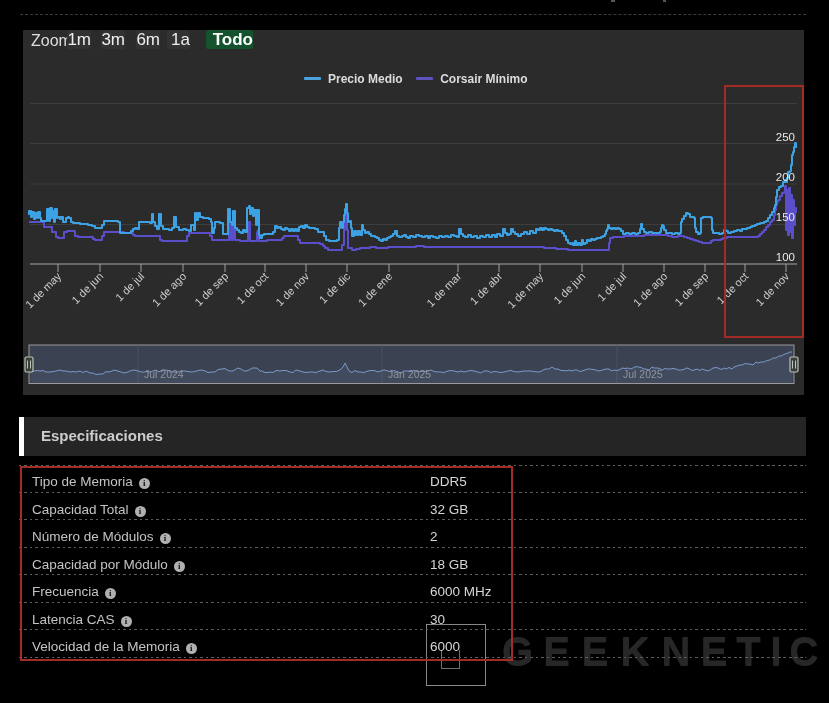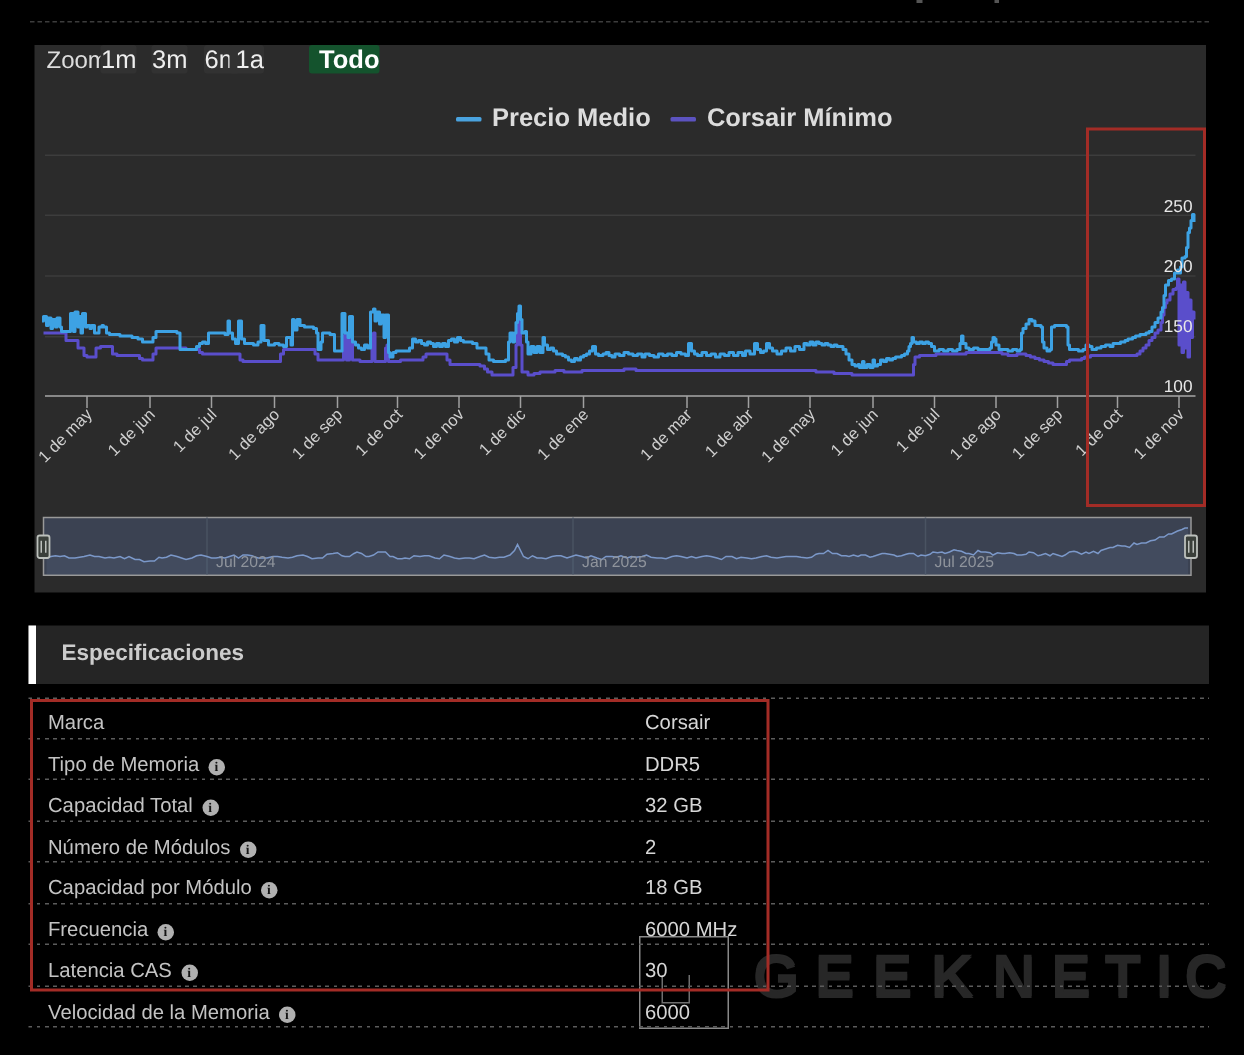--- a/index.html
+++ b/index.html
@@ -1,21 +1,21 @@
 <!DOCTYPE html>
 <html><head><meta charset="utf-8">
 <style>
 html,body{margin:0;padding:0;background:#000;}
 body{width:829px;height:703px;position:relative;overflow:hidden;
  font-family:"Liberation Sans",sans-serif;}
 .abs{position:absolute;}
 #chart{left:23px;top:30px;width:781px;height:365px;background:#2b2b2b;position:absolute;}
 .zbtn{position:absolute;top:0px;height:19px;background:#323232;color:#eee;font-size:17px;
  text-align:right;line-height:19px;border-radius:2px;}
-#legend span.txt{font-size:17px;font-weight:bold;color:#dcdcdc;}
+#legend span.txt{font-size:12px;font-weight:bold;color:#dcdcdc;}
 .dash{display:inline-block;width:17px;height:3px;border-radius:1px;vertical-align:middle;margin-right:7px;}
 .redbox{position:absolute;border:2px solid #a32c26;z-index:30;}
 #spec{position:absolute;left:19px;top:417px;width:782px;height:39px;background:#252525;
  border-left:5px solid #ffffff;}
 #spec span{display:block;margin:10px 0 0 17px;font-size:15px;font-weight:bold;color:#cccccc;}
 #tbl{position:absolute;left:19px;top:465px;width:787px;z-index:10;}
 .trow{position:relative;height:27.5px;background:repeating-linear-gradient(90deg,#5c5c5c 0 2.5px,transparent 2.5px 5.5px) left bottom/100% 1px no-repeat;}
 #tbl{background:repeating-linear-gradient(90deg,#5c5c5c 0 2.5px,transparent 2.5px 5.5px) left top/100% 1px no-repeat;}
 .tlab{position:absolute;left:13px;top:9px;font-size:13.5px;color:#c3c3c3;}
 .tval{position:absolute;left:411px;top:9px;font-size:13.5px;color:#d6d6d6;}
@@ -28,21 +28,21 @@
 <body>
 <div class="abs" style="left:20px;top:14px;width:786px;border-top:1px dashed #3c3c3c;"></div>
 <div class="abs" style="left:611px;top:0;width:4px;height:2px;background:#555;"></div>
 <div class="abs" style="left:663px;top:0;width:3px;height:2px;background:#555;"></div>
 
 <div id="chart">
  <span class="abs" style="left:8px;top:2px;font-size:16px;color:#ddd;">Zoom</span>
  <span class="zbtn" style="left:44px;width:24px;">1m</span>
  <span class="zbtn" style="left:78px;width:24px;">3m</span>
  <span class="zbtn" style="left:113px;width:24px;">6m</span>
- <span class="zbtn" style="left:130px;width:23px;">1a</span>
+ <span class="zbtn" style="left:144px;width:23px;">1a</span>
  <span class="zbtn" style="left:183px;width:47px;background:#14532d;color:#fff;font-weight:bold;">Todo</span>
  <div id="legend" class="abs" style="left:281px;top:39px;white-space:nowrap;">
    <span class="dash" style="background:#4aa3df;"></span><span class="txt">Precio Medio</span>
    <span class="dash" style="background:#5c53c0;margin-left:9px;"></span><span class="txt">Corsair Mínimo</span>
  </div>
  <svg width="781" height="365" viewBox="0 0 781 365" style="position:absolute;left:0;top:0;font-family:'Liberation Sans',sans-serif;">
 <line x1="7" y1="73.5" x2="774" y2="73.5" stroke="#3d3d3d" stroke-width="1"></line>
       <line x1="7" y1="113.5" x2="774" y2="113.5" stroke="#3d3d3d" stroke-width="1"></line>
       <line x1="7" y1="154" x2="774" y2="154" stroke="#3d3d3d" stroke-width="1"></line>
       <line x1="7" y1="194.5" x2="774" y2="194.5" stroke="#3d3d3d" stroke-width="1"></line>
@@ -109,24 +109,20 @@
 
 <div class="redbox" style="left:724px;top:85px;width:76px;height:249px;"></div>
 <div class="redbox" style="left:20px;top:466px;width:489px;height:191px;"></div>
 
 <div id="spec">
     <span>Especificaciones</span>
   </div>
 
 <div id="tbl">
 <div class="trow">
-      <span class="tlab">Marca</span>
-      <span class="tval">Corsair</span>
-    </div>
-<div class="trow">
       <span class="tlab">Tipo de Memoria<span class="inf">i</span></span>
       <span class="tval">DDR5</span>
     </div>
 <div class="trow">
       <span class="tlab">Capacidad Total<span class="inf">i</span></span>
       <span class="tval">32 GB</span>
     </div>
 <div class="trow">
       <span class="tlab">Número de Módulos<span class="inf">i</span></span>
       <span class="tval">2</span>

